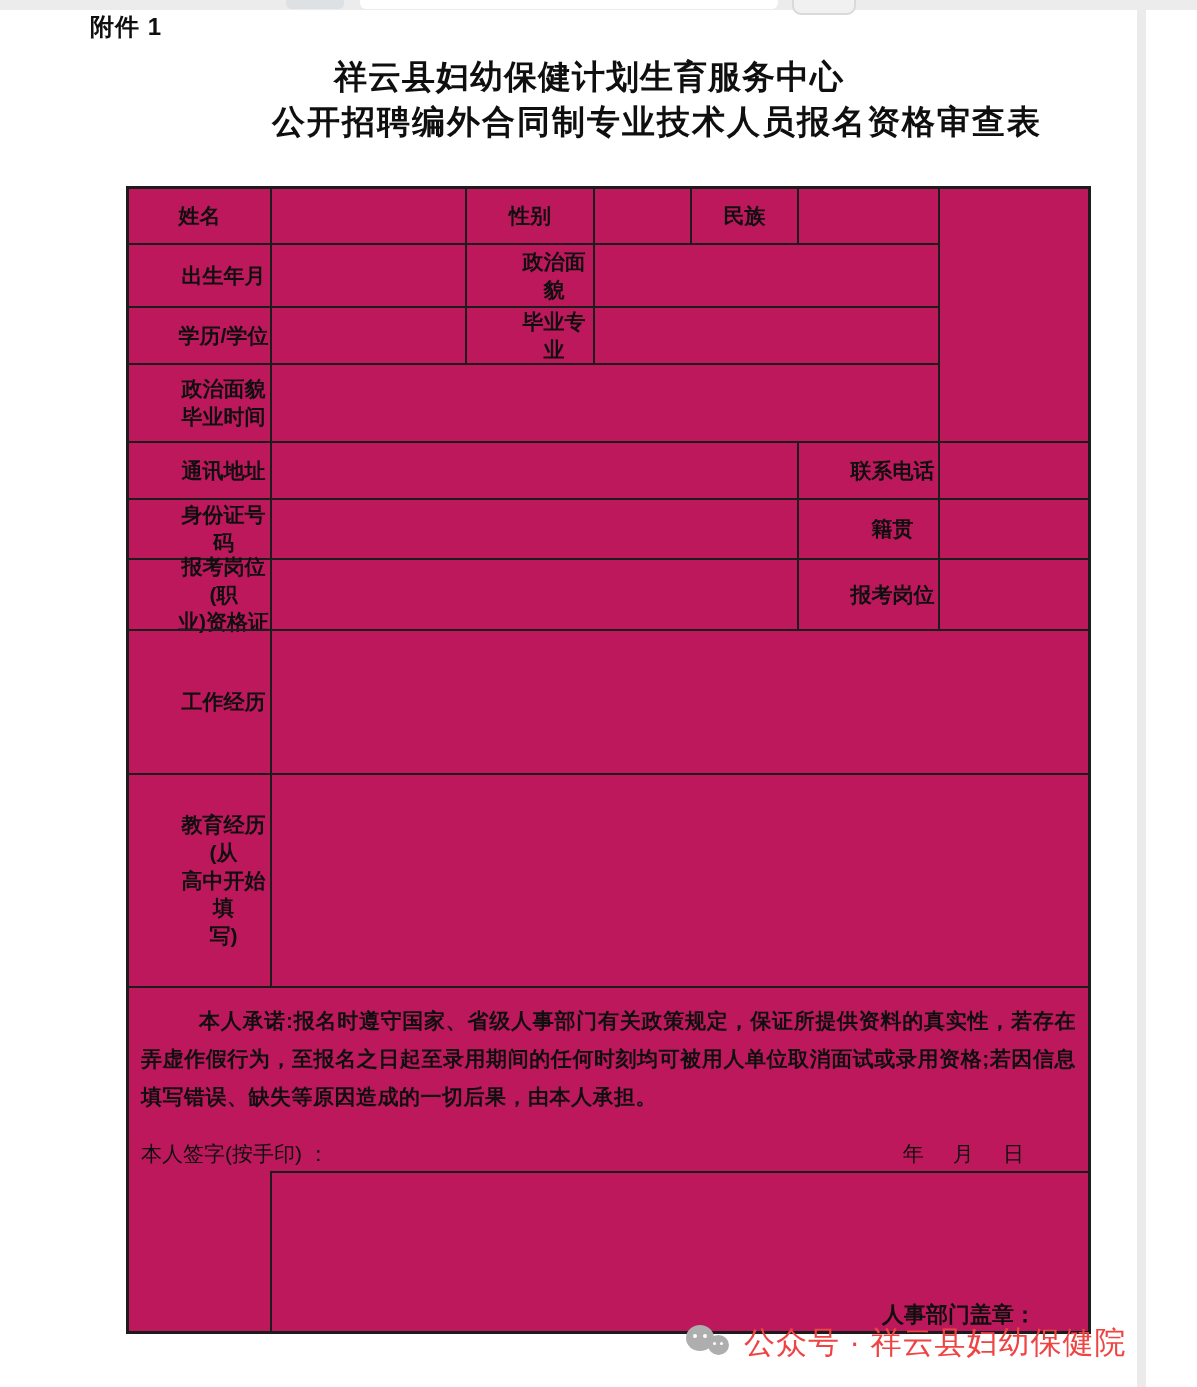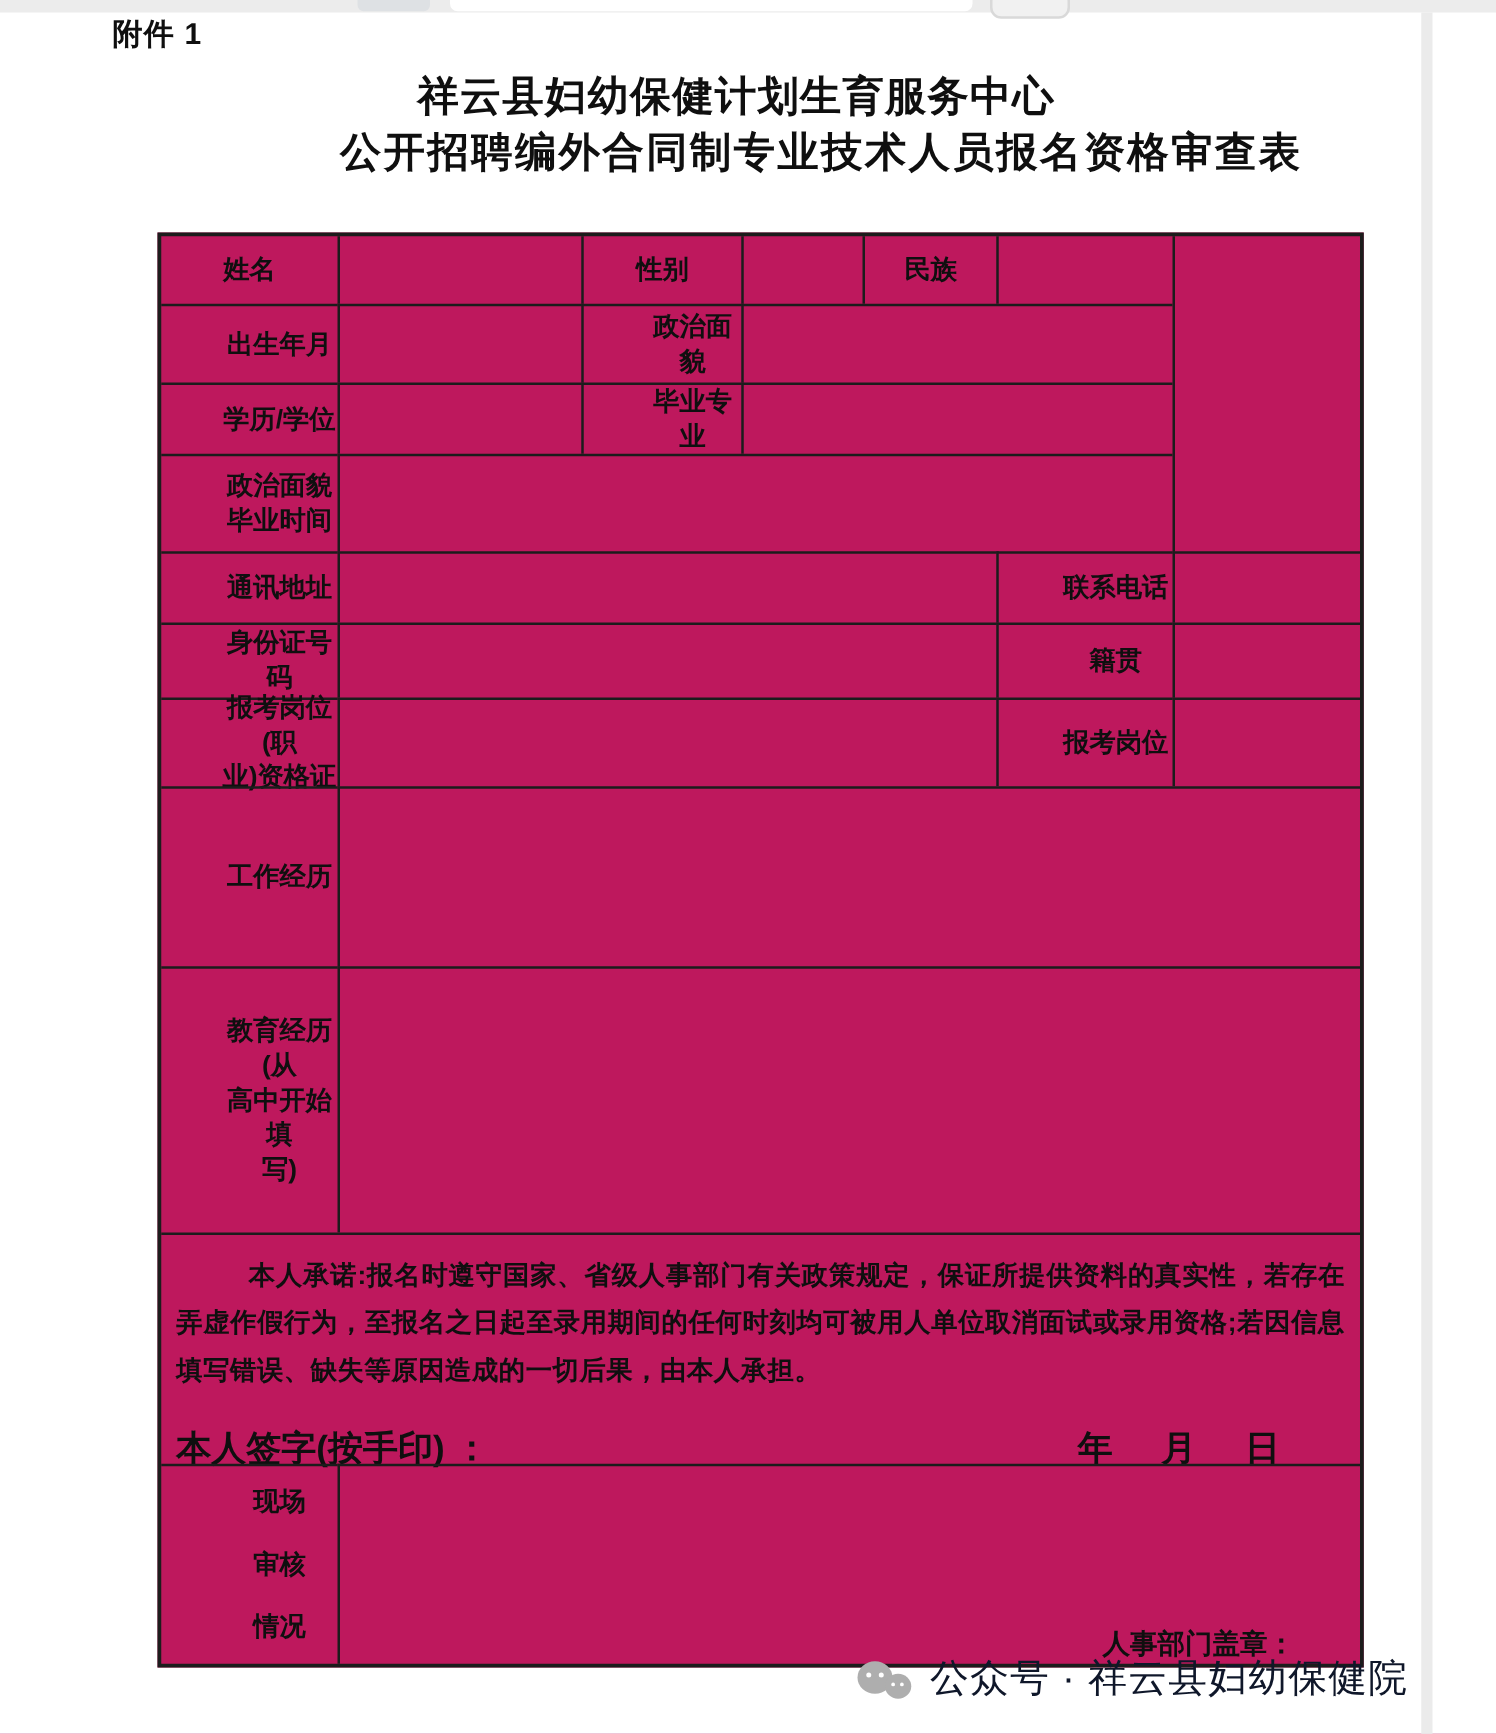--- a/index.html
+++ b/index.html
@@ -33,31 +33,31 @@
     display:flex;align-items:center;justify-content:center;text-align:center;
     font-weight:bold;font-size:21px;line-height:1.32;white-space:pre-line;
   }
   .decl-cell{padding:14px 12px 0 12px;}
   .decl{
     margin:0;font-weight:bold;font-size:21px;line-height:38px;
     text-indent:58px;letter-spacing:0.5px;text-align:justify;
   }
   .sigrow{
     display:flex;justify-content:space-between;align-items:center;
-    margin-top:24px;font-weight:bold;font-size:28px;padding-right:52px;
+    margin-top:24px;font-weight:normal;font-size:21px;padding-right:52px;
   }
   .sig-date{white-space:pre;}
   .review-label{line-height:50px;}
   .review-body{position:relative;padding:14px 0 0 18px;}
   .opinion{font-weight:bold;font-size:21px;}
   .seal{position:absolute;right:52px;bottom:1px;font-weight:bold;font-size:22px;}
   
   .watermark{
-    position:absolute;left:686px;top:1322px;display:flex;align-items:flex-end;
-    color:#0f172a;font-size:31px;letter-spacing:1px;white-space:nowrap;
+    position:absolute;left:686px;top:1322px;display:flex;align-items:flex-start;
+    color:#ef4444;font-size:31px;letter-spacing:1px;white-space:nowrap;
   }
   .wm-icon{position:relative;width:46px;height:38px;margin-right:12px;flex:0 0 auto;}
   .wm-b1{position:absolute;left:0;top:3px;width:28px;height:26px;background:#aeaeae;border-radius:50%;}
   .wm-b1::before,.wm-b1::after{content:"";position:absolute;width:4px;height:4px;background:#fff;border-radius:50%;top:9px;}
   .wm-b1::before{left:7px;} .wm-b1::after{left:17px;}
   .wm-b2{position:absolute;left:22px;top:13px;width:21px;height:20px;background:#aeaeae;border-radius:50%;}
   .wm-b2::before,.wm-b2::after{content:"";position:absolute;width:3px;height:3px;background:#fff;border-radius:50%;top:7px;}
   .wm-b2::before{left:5px;} .wm-b2::after{left:12px;}
 </style>
 </head>
@@ -124,23 +124,20 @@
   <div class="cell bl bt" style="grid-area:9/2/10/8"></div>
 
   <div class="cell bt decl-cell" style="grid-area:10/1/11/8">
     <p class="decl">本人承诺:报名时遵守国家、省级人事部门有关政策规定，保证所提供资料的真实性，若存在弄虚作假行为，至报名之日起至录用期间的任何时刻均可被用人单位取消面试或录用资格;若因信息填写错误、缺失等原因造成的一切后果，由本人承担。</p>
     <div class="sigrow">
       <span>本人签字(按手印) ：</span>
       <span class="sig-date">年     月     日</span>
     </div>
   </div>
 
-  <div class="cell lbl bt review-label" style="grid-area:11/1/12/2">现场
-审核
-情况</div>
   <div class="cell bl bt review-body" style="grid-area:11/2/12/8">
     <div class="seal">人事部门盖章：</div>
   </div>
 
 </div>
 
 <div class="watermark">
   <span class="wm-icon">
     <span class="wm-b1"></span>
       <span class="wm-b2"></span>

